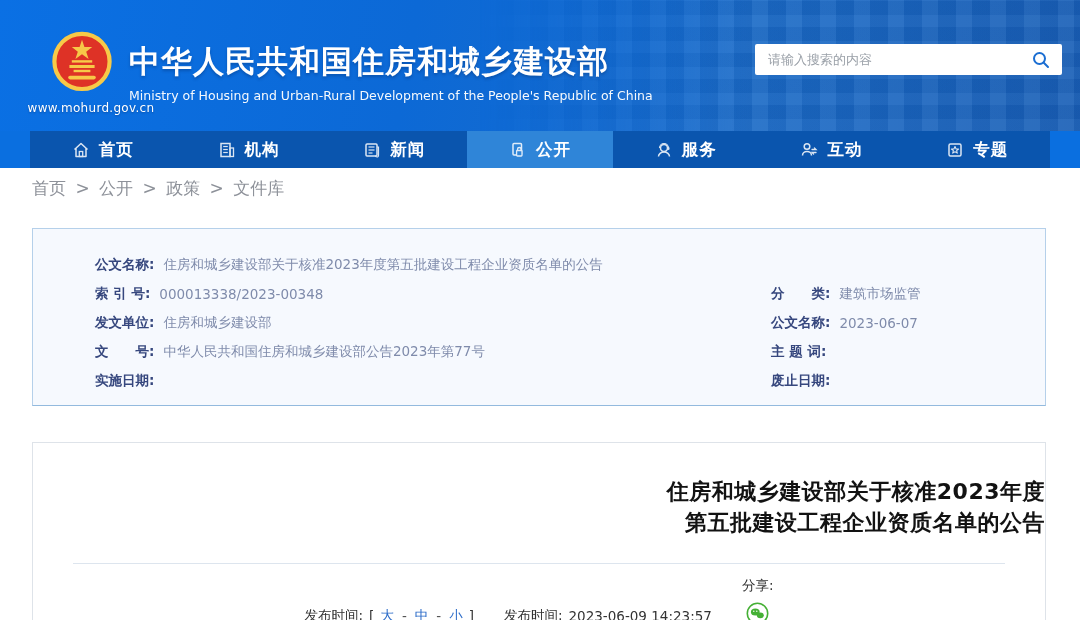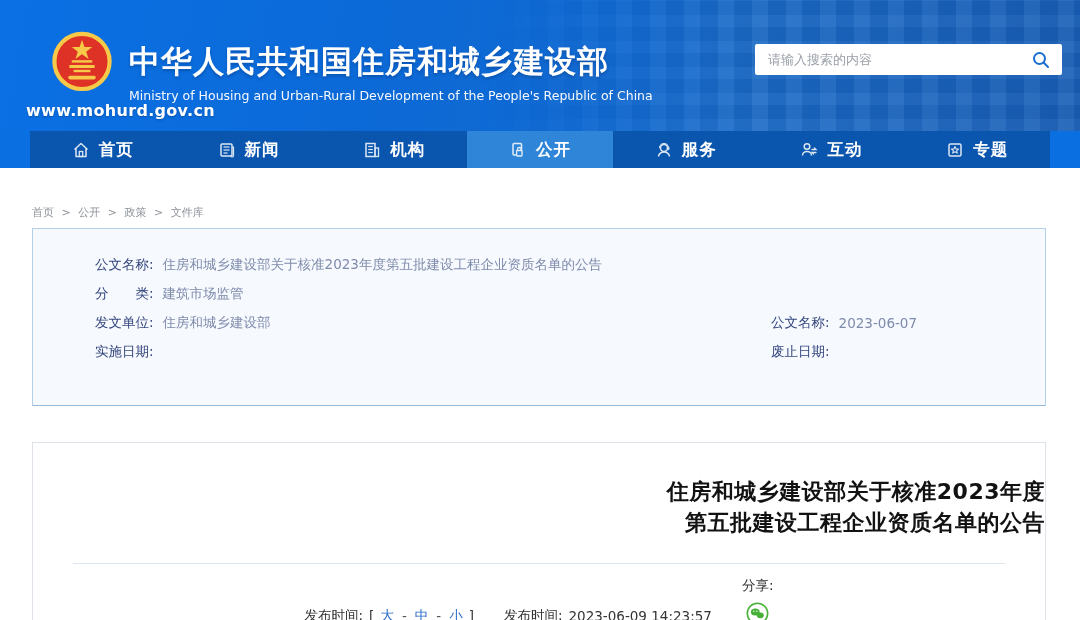--- a/index.html
+++ b/index.html
@@ -18,21 +18,21 @@
     position:absolute;right:0;top:0;width:600px;height:131px;
     background:
       linear-gradient(90deg,rgba(12,105,214,1) 0%,rgba(12,105,214,0) 45%),
       repeating-linear-gradient(90deg,rgba(255,255,255,.07) 0 16px,rgba(8,48,110,.10) 16px 34px),
       repeating-linear-gradient(0deg,rgba(255,255,255,.05) 0 12px,rgba(8,48,110,.09) 12px 26px);
     opacity:.7;
   }
   .emblem{position:absolute;left:52px;top:30px;width:60px;height:64px;}
   .site-url{
     position:absolute;left:26px;top:101px;width:130px;
-    color:#ffffff;font-size:16px;font-weight:bold;letter-spacing:.3px;text-align:center;
+    color:#ffffff;font-size:12px;font-weight:normal;letter-spacing:.3px;text-align:center;
     text-shadow:0 1px 2px rgba(0,30,80,.35);
   }
   .title-block{position:absolute;left:129px;top:41px;}
   .cn-title{
     color:#ffffff;font-size:31px;font-weight:bold;letter-spacing:1px;line-height:40px;
     text-shadow:0 2px 3px rgba(0,30,80,.3);
   }
   .en-subtitle{color:#ffffff;font-size:12.5px;margin-top:7px;opacity:.96;}
   .search-box{
     position:absolute;left:755px;top:44px;width:307px;height:31px;
@@ -51,33 +51,33 @@
   
   #nav{position:absolute;left:0;top:131px;width:1080px;height:37px;background:#0a6fe0;}
   .nav-inner{position:absolute;left:30px;top:0;width:1020px;height:37px;background:#0a55ae;display:flex;}
   .nav-item{
     flex:1;display:flex;align-items:center;justify-content:center;gap:9px;
     color:#ffffff;font-size:16.5px;font-weight:bold;cursor:pointer;letter-spacing:1px;
   }
   .nav-item.active{background:#2f85d8;}
   .nav-item svg{opacity:.85;}
   
-  #breadcrumb{position:absolute;left:32px;top:205px;font-size:11px;color:#8d9199;}
+  #breadcrumb{position:absolute;left:32px;top:177px;font-size:17px;color:#8d9199;}
   #breadcrumb .crumb{cursor:pointer;}
   #breadcrumb .sep{margin:0 4px;}
   
   #meta-box{
     position:absolute;left:32px;top:228px;width:1014px;height:178px;
     background:#f6f9fe;border:1px solid #b5d0ea;border-bottom-color:#93bade;
     box-sizing:border-box;padding-top:21px;
   }
   .meta-row{display:flex;align-items:center;height:29px;padding-left:62px;font-size:13.5px;white-space:nowrap;}
   .meta-cell{display:flex;align-items:center;}
   .meta-cell.left{width:676px;flex:none;}
-  .meta-label{font-weight:normal;color:#36477e;margin-right:9px;}
+  .meta-label{font-weight:bold;color:#36477e;margin-right:9px;}
   .meta-value{color:#7f8bab;}
   
   #article-box{
     position:absolute;left:32px;top:442px;width:1014px;height:560px;
     background:#ffffff;border:1px solid #dee3e9;box-sizing:border-box;
   }
   .article-title{
     margin-top:33px;text-align:right;font-size:22px;font-weight:bold;color:#121212;
     line-height:31px;letter-spacing:.5px;
   }
@@ -132,38 +132,38 @@
     <div class="nav-item">
       <svg width="18" height="18" viewBox="0 0 18 18">
         <path d="M2.5 8.5 L9 2.5 L15.5 8.5 M4 7.5 V15.5 H14 V7.5" fill="none" stroke="#fff" stroke-width="1.5" stroke-linejoin="round"></path>
         <rect x="7.3" y="10.5" width="3.4" height="5" fill="none" stroke="#fff" stroke-width="1.3"></rect>
       </svg>
       <span>首页</span>
     </div>
 
     <div class="nav-item">
       <svg width="18" height="18" viewBox="0 0 18 18">
+        <rect x="3" y="2.5" width="9" height="13" fill="none" stroke="#fff" stroke-width="1.5"></rect>
+        <rect x="12" y="7" width="3.5" height="8.5" fill="none" stroke="#fff" stroke-width="1.3"></rect>
+        <line x1="5.2" y1="5.5" x2="9.8" y2="5.5" stroke="#fff" stroke-width="1.2"></line>
+        <line x1="5.2" y1="8.5" x2="9.8" y2="8.5" stroke="#fff" stroke-width="1.2"></line>
+        <line x1="5.2" y1="11.5" x2="9.8" y2="11.5" stroke="#fff" stroke-width="1.2"></line>
+      </svg>
+      <span>机构</span>
+    </div>
+
+    <div class="nav-item">
+      <svg width="18" height="18" viewBox="0 0 18 18">
         <rect x="3" y="3" width="11" height="12" rx="1" fill="none" stroke="#fff" stroke-width="1.5"></rect>
         <line x1="5.5" y1="6" x2="11.5" y2="6" stroke="#fff" stroke-width="1.2"></line>
         <line x1="5.5" y1="9" x2="11.5" y2="9" stroke="#fff" stroke-width="1.2"></line>
         <line x1="5.5" y1="12" x2="9.5" y2="12" stroke="#fff" stroke-width="1.2"></line>
         <path d="M14 6 h1.5 v8.5 a1.5 1.5 0 0 1 -3 0" fill="none" stroke="#fff" stroke-width="1.2"></path>
       </svg>
       <span>新闻</span>
-    </div>
-
-    <div class="nav-item">
-      <svg width="18" height="18" viewBox="0 0 18 18">
-        <rect x="3" y="2.5" width="9" height="13" fill="none" stroke="#fff" stroke-width="1.5"></rect>
-        <rect x="12" y="7" width="3.5" height="8.5" fill="none" stroke="#fff" stroke-width="1.3"></rect>
-        <line x1="5.2" y1="5.5" x2="9.8" y2="5.5" stroke="#fff" stroke-width="1.2"></line>
-        <line x1="5.2" y1="8.5" x2="9.8" y2="8.5" stroke="#fff" stroke-width="1.2"></line>
-        <line x1="5.2" y1="11.5" x2="9.8" y2="11.5" stroke="#fff" stroke-width="1.2"></line>
-      </svg>
-      <span>机构</span>
     </div>
 
     <div class="nav-item active">
       <svg width="18" height="18" viewBox="0 0 18 18">
         <rect x="4" y="2.5" width="8.5" height="11.5" rx="1" fill="none" stroke="#fff" stroke-width="1.5"></rect>
         <path d="M8.5 9.5 v-1.2 a1.8 1.8 0 0 1 3.6 0 v1.2" fill="none" stroke="#fff" stroke-width="1.3"></path>
         <rect x="7.6" y="9.5" width="5.4" height="5.5" rx="0.8" fill="#2f85d8" stroke="#fff" stroke-width="1.3"></rect>
       </svg>
       <span>公开</span>
     </div>
@@ -209,37 +209,51 @@
 </div>
 
 <div id="meta-box">
 
   <div class="meta-row">
     <span class="meta-label">公文名称:</span>
     <span class="meta-value">住房和城乡建设部关于核准2023年度第五批建设工程企业资质名单的公告</span>
   </div>
 
   <div class="meta-row">
+    <div class="meta-cell left">
+      <span class="meta-label">索 引 号:</span>
+      <span class="meta-value">000013338/2023-00348</span>
+    </div>
     <div class="meta-cell">
       <span class="meta-label">分　　类:</span>
       <span class="meta-value">建筑市场监管</span>
     </div>
   </div>
 
   <div class="meta-row">
     <div class="meta-cell left">
       <span class="meta-label">发文单位:</span>
       <span class="meta-value">住房和城乡建设部</span>
     </div>
     <div class="meta-cell">
       <span class="meta-label">公文名称:</span>
       <span class="meta-value">2023-06-07</span>
     </div>
   </div>
 
+  <div class="meta-row">
+    <div class="meta-cell left">
+      <span class="meta-label">文　　号:</span>
+      <span class="meta-value">中华人民共和国住房和城乡建设部公告2023年第77号</span>
+    </div>
+    <div class="meta-cell">
+      <span class="meta-label">主 题 词:</span>
+      <span class="meta-value"></span>
+    </div>
+  </div>
 
   <div class="meta-row">
     <div class="meta-cell left">
       <span class="meta-label">实施日期:</span>
       <span class="meta-value"></span>
     </div>
     <div class="meta-cell">
       <span class="meta-label">废止日期:</span>
       <span class="meta-value"></span>
     </div>

